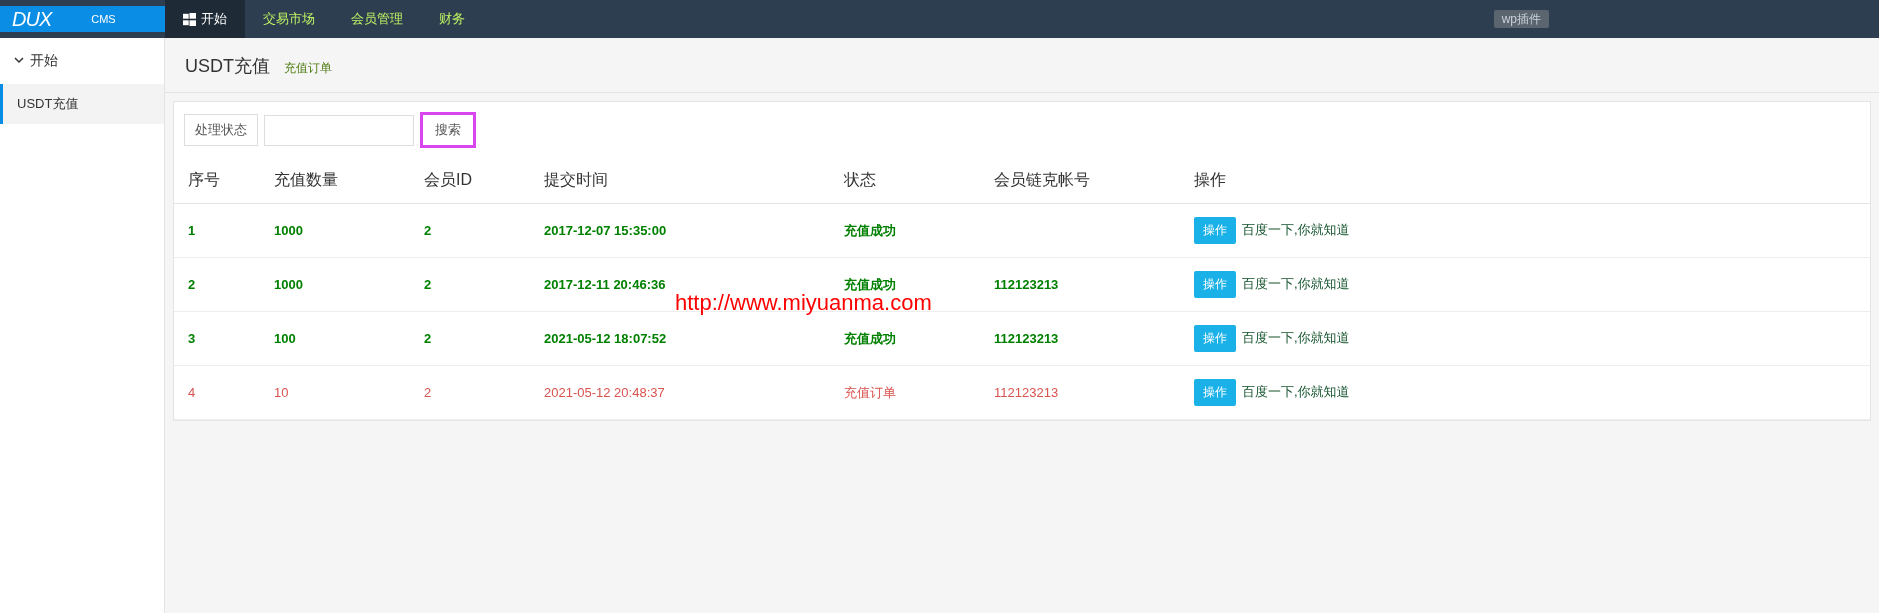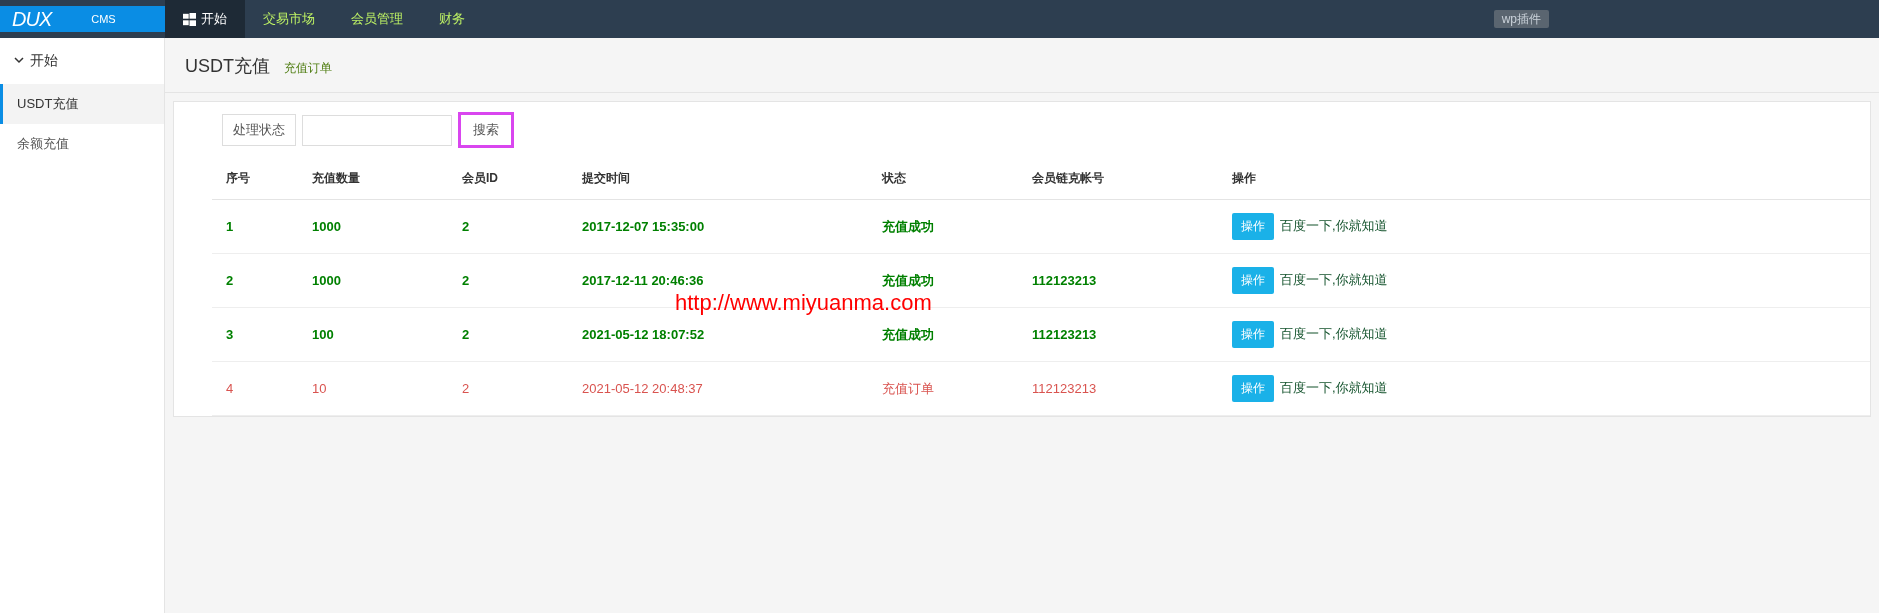--- a/index.html
+++ b/index.html
@@ -21,28 +21,28 @@
     .sidebar-header { padding: 14px 14px; font-size: 14px; color: #333; cursor: pointer; display: flex; align-items: center; }
     .chevron-icon { margin-right: 6px; font-size: 12px; }
     .sidebar-item { padding: 11px 14px; font-size: 13px; color: #555; cursor: pointer; border-left: 3px solid transparent; }
     .sidebar-item.active { background: #f3f3f3; border-left: 3px solid #0a8de4; color: #333; }
     
     .main { flex: 1; padding: 0; position: relative; }
     .page-header { padding: 16px 20px 14px; display: flex; align-items: baseline; gap: 14px; border-bottom: 1px solid #e4e4e4; }
     .page-title { font-size: 18px; color: #333; font-weight: normal; }
     .page-subtitle { font-size: 12px; color: #4d7c0f; }
     
-    .content-card { margin: 8px; background: #fff; border: 1px solid #e4e4e4; padding-left: 38px; }
+    .content-card { margin: 8px; background: #fff; border: 1px solid #e4e4e4; }
     .filter-bar { padding: 10px 10px; display: flex; gap: 6px; align-items: center; }
     .filter-label-box { border: 1px solid #ddd; padding: 6px 10px; font-size: 13px; background: #fff; color: #555; }
     .filter-input { border: 1px solid #ddd; padding: 6px 8px; width: 150px; font-size: 13px; height: 31px; }
     .search-btn { border: 3px solid #d946ef; padding: 6px 12px; background: #fff; color: #555; font-size: 13px; cursor: pointer; }
     
     table { width: 100%; border-collapse: collapse; }
-    th { text-align: left; padding: 12px 10px; font-size: 12px; font-weight: bold; color: #333; border-bottom: 1px solid #e4e4e4; }
+    th { text-align: left; padding: 12px 10px; font-size: 16px; font-weight: normal; color: #333; border-bottom: 1px solid #e4e4e4; }
     td { padding: 13px 10px; font-size: 13px; border-bottom: 1px solid #eee; }
     tr.status-success td { color: #008000; font-weight: bold; }
     tr.status-pending td { color: #d9534f; }
     tr.status-success td.ops, tr.status-pending td.ops { color: #333; font-weight: normal; }
     .op-btn { background: #1ab1e8; color: #fff; border: none; padding: 5px 9px; font-size: 12px; cursor: pointer; border-radius: 2px; margin-right: 6px; }
     .op-link { color: #14532d; font-size: 13px; cursor: pointer; font-weight: normal; }
     
     .col-seq { width: 90px; padding-left: 14px; }
     .col-amount { width: 150px; }
     .col-member { width: 120px; }
@@ -93,23 +93,20 @@
     <div class="sidebar-header">
       <span class="chevron-icon">
         <svg width="10" height="10" viewBox="0 0 10 10">
             <path d="M1 3 L5 7 L9 3" stroke="#333" stroke-width="1.5" fill="none"></path>
           </svg>
       </span>
       <span>开始</span>
     </div>
     <div class="sidebar-item active">
       <span>USDT充值</span>
-    </div>
-    <div class="sidebar-item">
-      <span>余额充值</span>
     </div>
   </div>
 
   <div class="main">
     <div class="page-header">
       <span class="page-title">USDT充值</span>
       <span class="page-subtitle">充值订单</span>
     </div>
 
     <div class="content-card">

